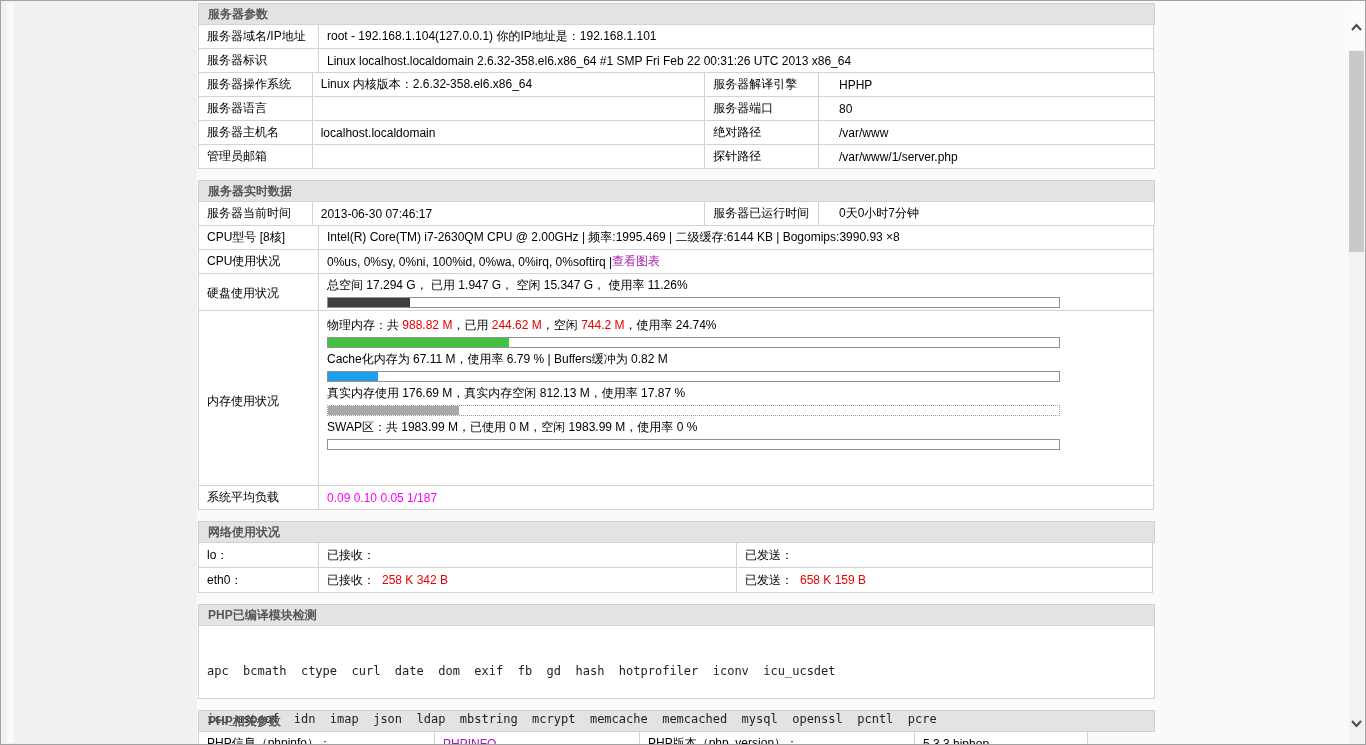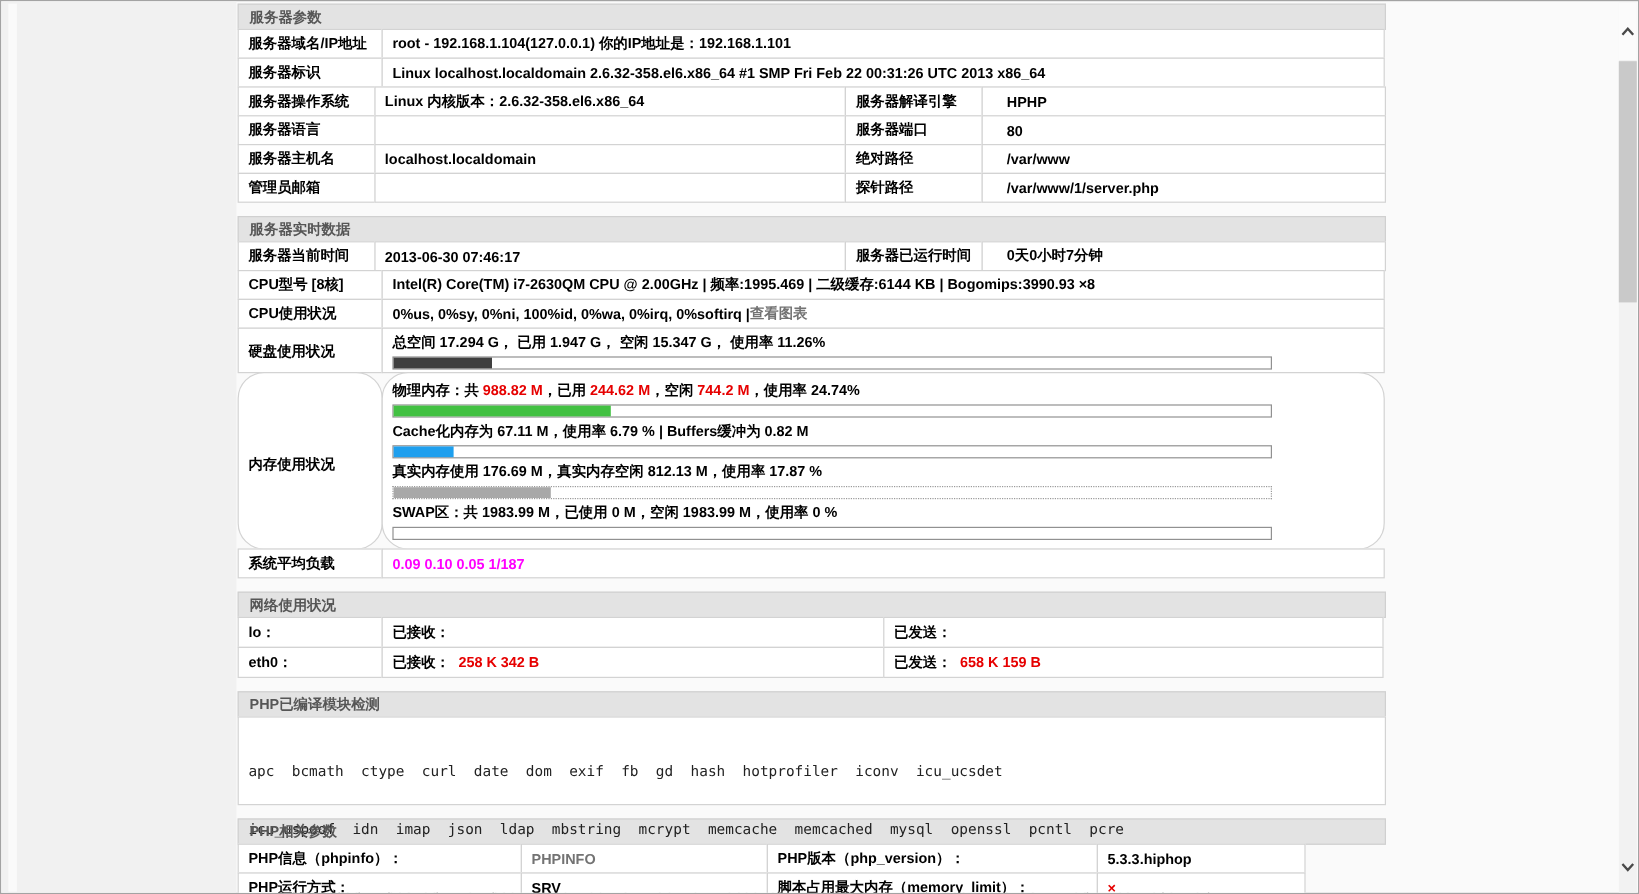--- a/index.html
+++ b/index.html
@@ -34,42 +34,42 @@
     border:1px solid #d0d0d0;
     font-size:12px; font-weight:bold; color:#565656;
     line-height:20px; padding:0 9px;
   }
   .row { display:flex; margin-top:-1px; }
   .cell {
     box-sizing:border-box; background:#fff;
     border:1px solid #d3d3d3;
     padding:0 8px; font-size:12px; color:#000;
     display:flex; align-items:center;
-    min-height:25px; overflow:hidden; white-space:nowrap;font-weight:bold;
+    min-height:25px; overflow:hidden; white-space:nowrap;
   }
   .cell + .cell { margin-left:-1px; }
   .cell.block { display:block; white-space:normal; }
   .h25 { height:25px; }
   .h26 { height:26px; }
   .h38 { height:38px; padding-top:3px; }
-  .h144 { height:148px; padding-top:6px;border-radius:22px; }
+  .h144 { height:176px; padding-top:6px; }
   .w-label  { width:121px; }
   .w-val    { width:418px; }
   .w-label2 { width:121px; }
   .w-val2   { width:357px;padding-left:20px; }
   .w-wide   { width:836px; }
   .w-net2   { width:419px; }
   .w-net3   { width:417px; }
   .w-php1   { width:237px; }
   .w-php2   { width:206px; }
   .w-php3   { width:276px; }
   .w-php4   { width:174px; }
   .red     { color:#e60000; }
   .magenta { color:#ff00ff; }
-  .link    { color:#737373; text-decoration:none; cursor:pointer; }
+  .link    { color:#a21caf; text-decoration:none; cursor:pointer; }
   .tline   { height:17px; line-height:17px; white-space:nowrap; }
   .bar {
     width:733px; height:11px; box-sizing:border-box;
     border:1px solid #919191; background:#fff; margin-top:3px;
   }
   .bar.dotted { border:1px dotted #9a9a9a; }
   .bar .fill { height:100%; }
   .fill.dark  { background:#3f3f3f; }
   .fill.green { background:#42c142; }
   .fill.blue  { background:#1e9fee; }

